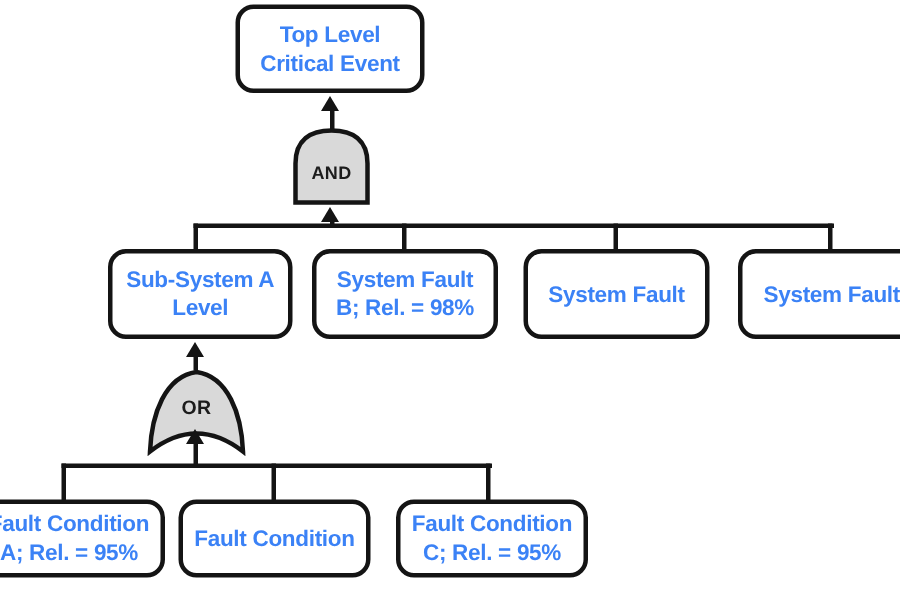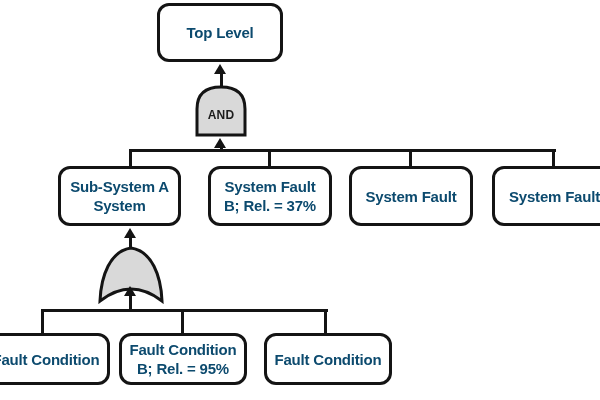--- a/index.html
+++ b/index.html
@@ -3,21 +3,21 @@
 <meta charset="utf-8">
 <style>
   html,body{margin:0;padding:0;background:#ffffff;}
   .stage{
     position:relative;width:600px;height:400px;background:#ffffff;
     overflow:hidden;font-family:"Liberation Sans", sans-serif;
   }
   .box{
     position:absolute;background:#ffffff;border:3px solid #141414;border-radius:12px;
     display:flex;flex-direction:column;align-items:center;justify-content:center;
-    font-size:15px;line-height:19px;font-weight:600;color:#0c4a6e;
+    font-size:15px;line-height:19px;font-weight:600;color:#3b82f6;
     text-align:center;letter-spacing:-0.2px;box-sizing:border-box;
   }
   .hline,.vline{position:absolute;background:#141414;}
   .hline{height:3px;}
   .vline{width:3px;}
   .arrowhead{
     position:absolute;width:0;height:0;
     border-left:6.5px solid transparent;border-right:6.5px solid transparent;
     border-bottom:10px solid #141414;
   }
@@ -25,37 +25,38 @@
   .gate-label{
     position:absolute;display:flex;align-items:center;justify-content:center;
     font-weight:700;color:#1c1c1c;letter-spacing:0.2px;text-align:center;
   }
   .and-label{left:194px;top:84px;width:54px;height:54px;font-size:12px;padding-top:7px;box-sizing:border-box;}
   .or-label{left:96px;top:244px;width:70px;height:54px;font-size:13px;font-weight:600;}
   
   .top-box{left:157px;top:3px;width:126px;height:59px;}
   
   .l2-box{top:166px;height:60px;}
-  .l2-b1{left:58px;width:123px;}
+  .l2-b1{left:72px;width:123px;}
   .l2-b2{left:208px;width:124px;}
   .l2-b3{left:349px;width:124px;}
   .l2-b4{left:492px;width:125px;}
   
   .l3-box{top:333px;height:52px;}
   .l3-b1{left:-18px;width:128px;}
   .l3-b2{left:119px;width:128px;}
   .l3-b3{left:264px;width:128px;}
 </style>
 </head>
 <body>
 
 <div class="stage">
 
   <div class="box top-box">
     <span>Top Level</span>
+    <span>Critical Event</span>
   </div>
 
   <div class="arrowhead" style="left:214px;top:64px;"></div>
   <div class="vline" style="left:220px;top:73px;height:13px;"></div>
 
   <svg class="gate-svg" style="left:194px;top:84px;" width="54" height="54" viewBox="0 0 54 54">
     <path d="M3 51 L3 25 C3 9 13 3 27 3 C41 3 51 9 51 25 L51 51 Z" fill="#d9d9d9" stroke="#141414" stroke-width="3"></path>
   </svg>
   <div class="gate-label and-label">AND</div>
 
@@ -63,52 +64,54 @@
   <div class="vline" style="left:220px;top:147px;height:5px;"></div>
 
   <div class="hline" style="left:129px;top:149px;width:427px;"></div>
   <div class="vline" style="left:129px;top:149px;height:18px;"></div>
   <div class="vline" style="left:268px;top:149px;height:18px;"></div>
   <div class="vline" style="left:409px;top:149px;height:18px;"></div>
   <div class="vline" style="left:552px;top:149px;height:18px;"></div>
 
   <div class="box l2-box l2-b1">
     <span>Sub-System A</span>
-    <span>System</span>
+    <span>Level</span>
   </div>
   <div class="box l2-box l2-b2">
     <span>System Fault</span>
-    <span>B; Rel. = 37%</span>
+    <span>B; Rel. = 98%</span>
   </div>
   <div class="box l2-box l2-b3">
     <span>System Fault</span>
   </div>
   <div class="box l2-box l2-b4">
     <span>System Fault</span>
   </div>
 
   <div class="arrowhead" style="left:124px;top:228px;"></div>
   <div class="vline" style="left:129px;top:237px;height:10px;"></div>
 
   <svg class="gate-svg" style="left:96px;top:244px;" width="70" height="60" viewBox="0 0 70 60">
     <path d="M4 57 C5 32 14 7 35 4 C56 7 65 32 66 57 Q35 33 4 57 Z" fill="#d9d9d9" stroke="#141414" stroke-width="3"></path>
   </svg>
+  <div class="gate-label or-label">OR</div>
 
   <div class="arrowhead" style="left:124px;top:286px;"></div>
   <div class="vline" style="left:129px;top:295px;height:16px;"></div>
 
   <div class="hline" style="left:41px;top:309px;width:287px;"></div>
   <div class="vline" style="left:41px;top:309px;height:25px;"></div>
   <div class="vline" style="left:181px;top:309px;height:25px;"></div>
   <div class="vline" style="left:324px;top:309px;height:25px;"></div>
 
   <div class="box l3-box l3-b1">
     <span>Fault Condition</span>
+    <span>A; Rel. = 95%</span>
   </div>
   <div class="box l3-box l3-b2">
     <span>Fault Condition</span>
-    <span>B; Rel. = 95%</span>
   </div>
   <div class="box l3-box l3-b3">
     <span>Fault Condition</span>
+    <span>C; Rel. = 95%</span>
   </div>
 
 </div>
 
 </body></html>

